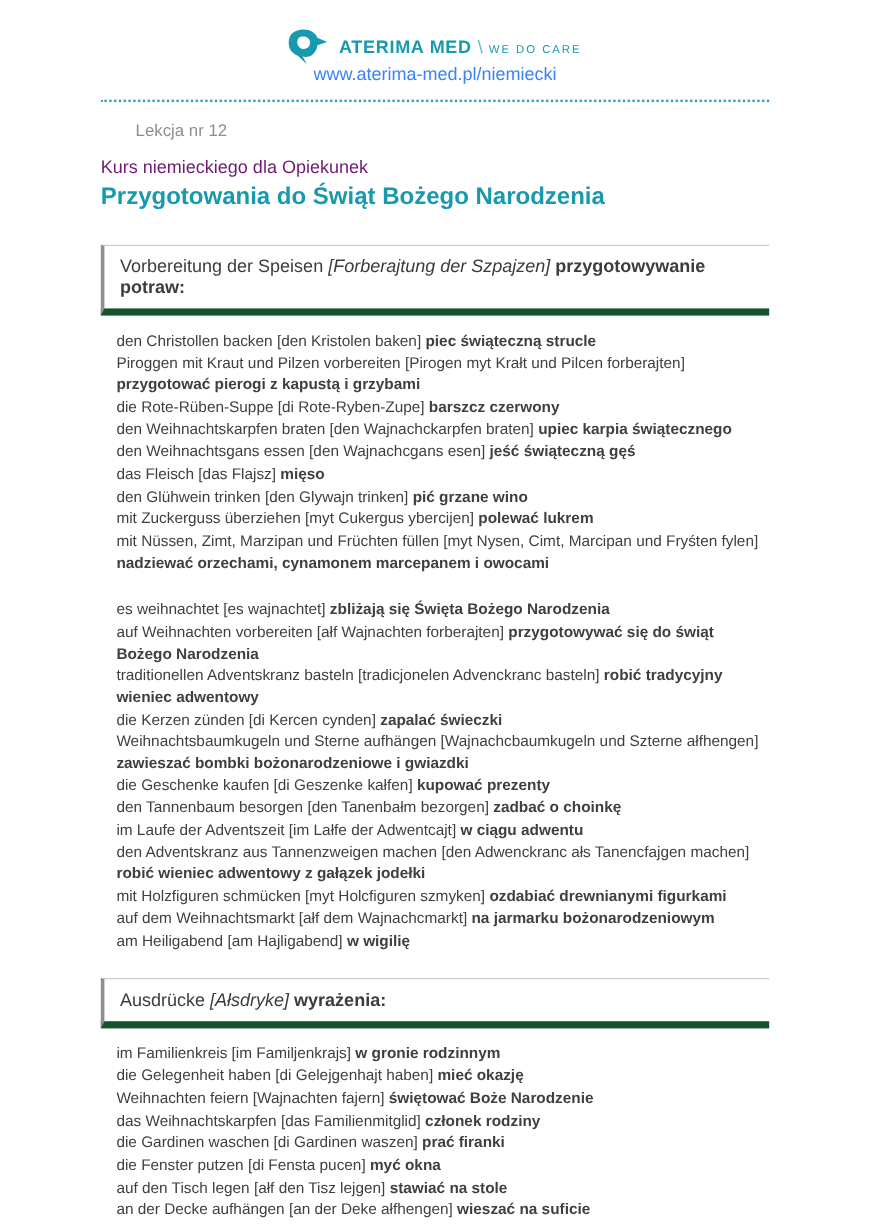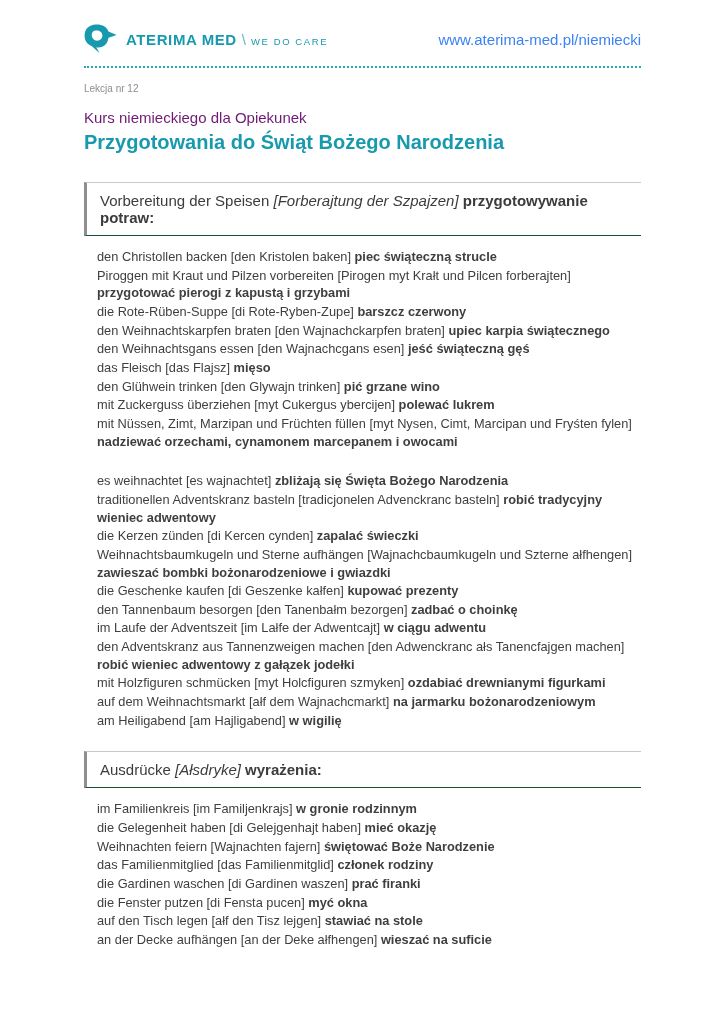--- a/index.html
+++ b/index.html
@@ -3,37 +3,37 @@
 <meta charset="utf-8">
 <style>
   html, body { margin: 0; padding: 0; background: #ffffff; }
   body { font-family: "Liberation Sans", sans-serif; color: #3f3f3f; }
   .page {
     width: 725px; min-height: 1024px; box-sizing: border-box;
     padding: 24px 84px 16px 84px;
     display: flex; flex-direction: column; background: #ffffff;
   }
   
-  .hdr { display: flex; justify-content: space-between; align-items: center; margin-bottom: 12px; }
+  .hdr { display: flex; justify-content: space-between; align-items: center; margin-bottom: 12px; flex-direction: column; }
   .brand { display: flex; align-items: center; gap: 8px; }
   .logo svg { width: 34px; height: 30px; display: block; }
   .brand-text { display: flex; align-items: baseline; }
   .brand-name { color: #1899ae; font-weight: bold; font-size: 15px; letter-spacing: .6px; }
   .brand-sep { color: #5fb9c7; font-size: 15px; margin: 0 5px; }
   .brand-tag { color: #1899ae; font-size: 9.5px; letter-spacing: 1.6px; }
   .url { color: #3b82f6; font-size: 15px; text-decoration: none; }
   .dotted { border-top: 2px dotted #2aa6ba; height: 0; }
   
-  .lesson-number { color: #8d8d8d; font-size: 10px; margin-top: 15px; }
+  .lesson-number { color: #8d8d8d; font-size: 14px; margin-top: 15px; margin-left: 29px; }
   .course { color: #701a75; font-size: 15px; margin-top: 15px; }
   .title { color: #1899ae; font-size: 20px; font-weight: bold; margin: 5px 0 6px 0; }
   
   .vocab-section { margin-top: 22px; }
   .section-header {
-    border-top: 1px solid #c9c9c9; border-bottom: 1px solid #14532d;
+    border-top: 1px solid #c9c9c9; border-bottom: 6px solid #14532d;
     border-left: 3px solid #8f8f8f;
     padding: 9px 10px 9px 13px; font-size: 15px; color: #3c3c3c;
     margin-bottom: 12px;
   }
   .section-header .pron { font-style: italic; }
   .section-header .pl { font-weight: bold; }
   .items { padding-left: 13px; }
   .item { font-size: 12.8px; line-height: 1.38; margin-bottom: 1px; }
   .item .pron { }
   .item .pl { font-weight: bold; }
@@ -77,39 +77,40 @@
           <div class="item"><span class="de">den Weihnachtsgans essen</span> <span class="pron">[den Wajnachcgans esen]</span> <span class="pl">jeść świąteczną gęś</span></div>
           <div class="item"><span class="de">das Fleisch</span> <span class="pron">[das Flajsz]</span> <span class="pl">mięso</span></div>
           <div class="item"><span class="de">den Glühwein trinken</span> <span class="pron">[den Glywajn trinken]</span> <span class="pl">pić grzane wino</span></div>
           <div class="item"><span class="de">mit Zuckerguss überziehen</span> <span class="pron">[myt Cukergus ybercijen]</span> <span class="pl">polewać lukrem</span></div>
           <div class="item"><span class="de">mit Nüssen, Zimt, Marzipan und Früchten füllen</span> <span class="pron">[myt Nysen, Cimt, Marcipan und Fryśten fylen]</span> <span class="pl">nadziewać orzechami, cynamonem marcepanem i owocami</span></div>
         </div>
       </section>
       <section class="vocab-section">
         <div class="items">
           <div class="item"><span class="de">es weihnachtet</span> <span class="pron">[es wajnachtet]</span> <span class="pl">zbliżają się Święta Bożego Narodzenia</span></div>
+          <div class="item"><span class="de">auf Weihnachten vorbereiten</span> <span class="pron">[ałf Wajnachten forberajten]</span> <span class="pl">przygotowywać się do świąt Bożego Narodzenia</span></div>
           <div class="item"><span class="de">traditionellen Adventskranz basteln</span> <span class="pron">[tradicjonelen Advenckranc basteln]</span> <span class="pl">robić tradycyjny wieniec adwentowy</span></div>
           <div class="item"><span class="de">die Kerzen zünden</span> <span class="pron">[di Kercen cynden]</span> <span class="pl">zapalać świeczki</span></div>
           <div class="item"><span class="de">Weihnachtsbaumkugeln und Sterne aufhängen</span> <span class="pron">[Wajnachcbaumkugeln und Szterne ałfhengen]</span> <span class="pl">zawieszać bombki bożonarodzeniowe i gwiazdki</span></div>
           <div class="item"><span class="de">die Geschenke kaufen</span> <span class="pron">[di Geszenke kałfen]</span> <span class="pl">kupować prezenty</span></div>
           <div class="item"><span class="de">den Tannenbaum besorgen</span> <span class="pron">[den Tanenbałm bezorgen]</span> <span class="pl">zadbać o choinkę</span></div>
           <div class="item"><span class="de">im Laufe der Adventszeit</span> <span class="pron">[im Lałfe der Adwentcajt]</span> <span class="pl">w ciągu adwentu</span></div>
           <div class="item"><span class="de">den Adventskranz aus Tannenzweigen machen</span> <span class="pron">[den Adwenckranc ałs Tanencfajgen machen]</span> <span class="pl">robić wieniec adwentowy z gałązek jodełki</span></div>
           <div class="item"><span class="de">mit Holzfiguren schmücken</span> <span class="pron">[myt Holcfiguren szmyken]</span> <span class="pl">ozdabiać drewnianymi figurkami</span></div>
           <div class="item"><span class="de">auf dem Weihnachtsmarkt</span> <span class="pron">[ałf dem Wajnachcmarkt]</span> <span class="pl">na jarmarku bożonarodzeniowym</span></div>
           <div class="item"><span class="de">am Heiligabend</span> <span class="pron">[am Hajligabend]</span> <span class="pl">w wigilię</span></div>
         </div>
       </section>
       <section class="vocab-section">
         <div class="section-header"><span class="de">Ausdrücke</span> <span class="pron">[Ałsdryke]</span> <span class="pl">wyrażenia:</span></div>
         <div class="items">
           <div class="item"><span class="de">im Familienkreis</span> <span class="pron">[im Familjenkrajs]</span> <span class="pl">w gronie rodzinnym</span></div>
           <div class="item"><span class="de">die Gelegenheit haben</span> <span class="pron">[di Gelejgenhajt haben]</span> <span class="pl">mieć okazję</span></div>
           <div class="item"><span class="de">Weihnachten feiern</span> <span class="pron">[Wajnachten fajern]</span> <span class="pl">świętować Boże Narodzenie</span></div>
-          <div class="item"><span class="de">das Familienmitglied</span> <span class="pron">[das Familienmitglid]</span> <span class="pl">członek rodziny</span></div>
+          <div class="item"><span class="de">das Weihnachtskarpfen</span> <span class="pron">[das Familienmitglid]</span> <span class="pl">członek rodziny</span></div>
           <div class="item"><span class="de">die Gardinen waschen</span> <span class="pron">[di Gardinen waszen]</span> <span class="pl">prać firanki</span></div>
           <div class="item"><span class="de">die Fenster putzen</span> <span class="pron">[di Fensta pucen]</span> <span class="pl">myć okna</span></div>
           <div class="item"><span class="de">auf den Tisch legen</span> <span class="pron">[ałf den Tisz lejgen]</span> <span class="pl">stawiać na stole</span></div>
           <div class="item"><span class="de">an der Decke aufhängen</span> <span class="pron">[an der Deke ałfhengen]</span> <span class="pl">wieszać na suficie</span></div>
         </div>
       </section>
     </main>
 
 </div>
 

